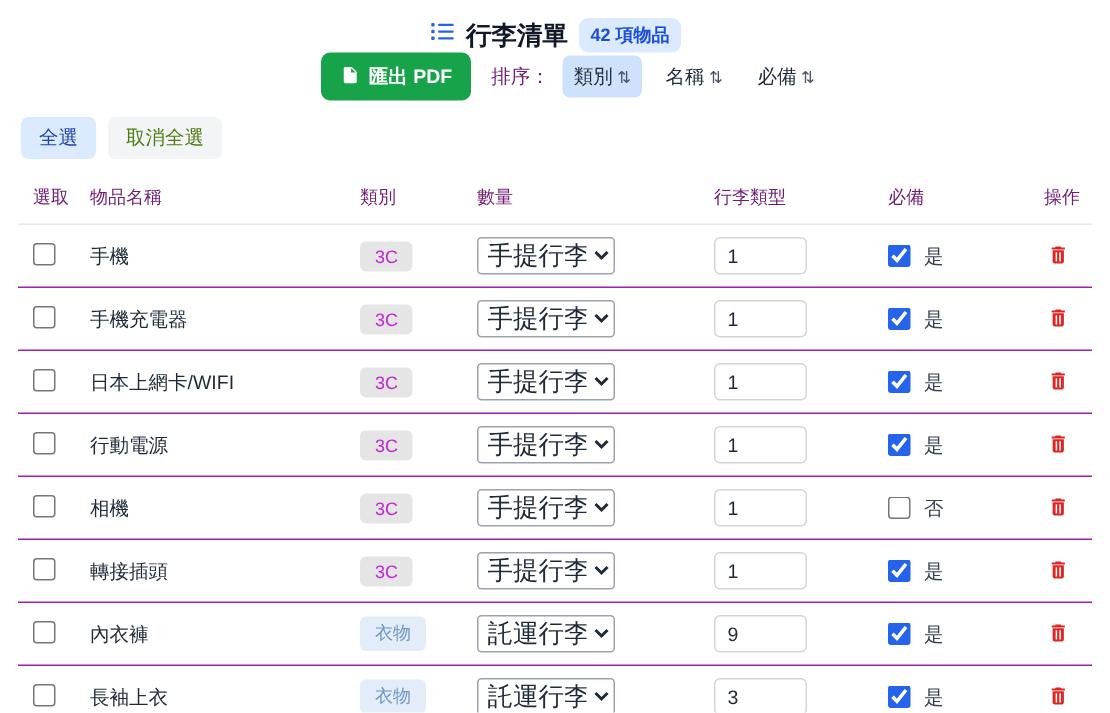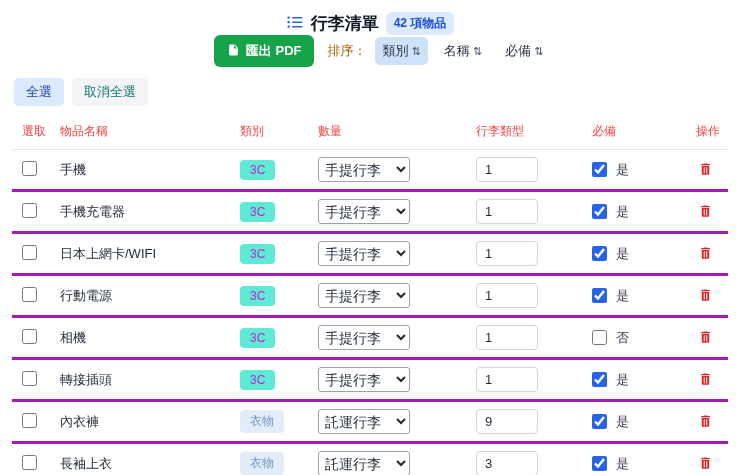--- a/index.html
+++ b/index.html
@@ -10,47 +10,47 @@
   
   .topbar { display: flex; justify-content: space-between; align-items: center; padding: 2px 2px 0 2px; flex-direction: column; }
   .brand { display: flex; align-items: center; gap: 7px; }
   .page-title { font-size: 17px; font-weight: 700; color: #111827; }
   .count-badge { background: #dbeafe; color: #1d4ed8; font-size: 12px; font-weight: 700;
                  padding: 3px 8px; border-radius: 6px; }
   .controls { display: flex; align-items: center; gap: 9px; }
   .export-btn { display: flex; align-items: center; gap: 6px; background: #16a34a; color: #fff;
                 border: none; border-radius: 6px; padding: 7px 13px; font-size: 13px; font-weight: 700;
                 cursor: pointer; font-family: inherit; margin-left: 24px; }
-  .sort-label { font-size: 13px; color: #a16207; margin-left: 4px; }
+  .sort-label { font-size: 13px; color: #701a75; margin-left: 4px; }
   .sort-btn { display: flex; align-items: center; gap: 3px; background: transparent; border: none;
               font-size: 13px; color: #1f2937; padding: 5px 7px; border-radius: 5px; cursor: pointer;
               font-family: inherit; }
   .sort-btn.active { background: #cfe2fb; }
   .sort-arrows { font-size: 11px; color: #4b5563; }
 
   
   .select-bar { display: flex; gap: 8px; margin-top: 11px; padding-left: 2px; }
   .pill-btn { border: none; border-radius: 5px; font-size: 13px; padding: 5px 12px; cursor: pointer;
               font-family: inherit; }
   .pill-blue { background: #dbeafe; color: #1e40af; }
-  .pill-gray { background: #f3f4f6; color: #0f766e; }
+  .pill-gray { background: #f3f4f6; color: #4d7c0f; }
 
   
   .table { margin-top: 13px; }
   .thead, .row { display: grid;
     grid-template-columns: 38px 180px 78px 158px 116px 104px 42px;
     align-items: center; padding: 0 10px; }
-  .thead { color: #ef4444; font-size: 12px; font-weight: 400; padding-top: 4px; padding-bottom: 9px;
+  .thead { color: #701a75; font-size: 12px; font-weight: 400; padding-top: 4px; padding-bottom: 9px;
            border-bottom: 1px solid #e5e7eb; }
-  .row { height: 42px; border-bottom: 3px solid #a21caf; font-size: 13px; }
+  .row { height: 42px; border-bottom: 1px solid #a21caf; font-size: 13px; }
   .item-name { color: #1f2937; }
   .badge { display: inline-block; font-size: 12px; padding: 3px 10px; border-radius: 4px; }
-  .badge-purple { background: #5eead4; color: #c026d3; text-align: center; }
+  .badge-purple { background: #e5e5e5; color: #c026d3; text-align: center; }
   .badge-blue { background: #e2edf9; color: #7096c7; }
-  .type-select { width: 92px; height: 25px; font-size: 14px; font-family: inherit; color: #1f2937;
+  .type-select { width: 92px; height: 25px; font-size: 17px; font-family: inherit; color: #1f2937;
                  border: 1px solid #9ca3af; border-radius: 3px; background: #fff; padding: 1px 2px; }
   .qty-input { width: 62px; height: 25px; border: 1px solid #d1d5db; border-radius: 4px;
                padding: 0 8px; font-size: 13px; font-family: inherit; color: #1f2937; }
   .essential-cell { display: flex; align-items: center; gap: 9px; }
   input[type="checkbox"] { width: 15px; height: 15px; accent-color: #2563eb; cursor: pointer; }
   .essential-text { font-size: 13px; color: #374151; }
   .trash-btn { background: none; border: none; cursor: pointer; padding: 2px; line-height: 0; }
 </style>
 </head>
 <body>

